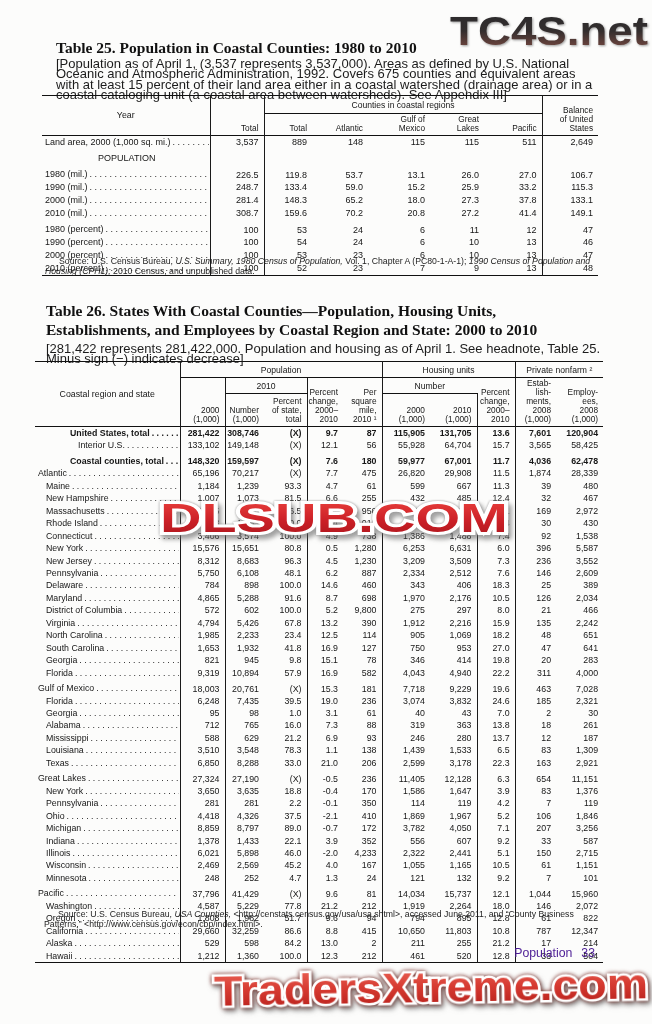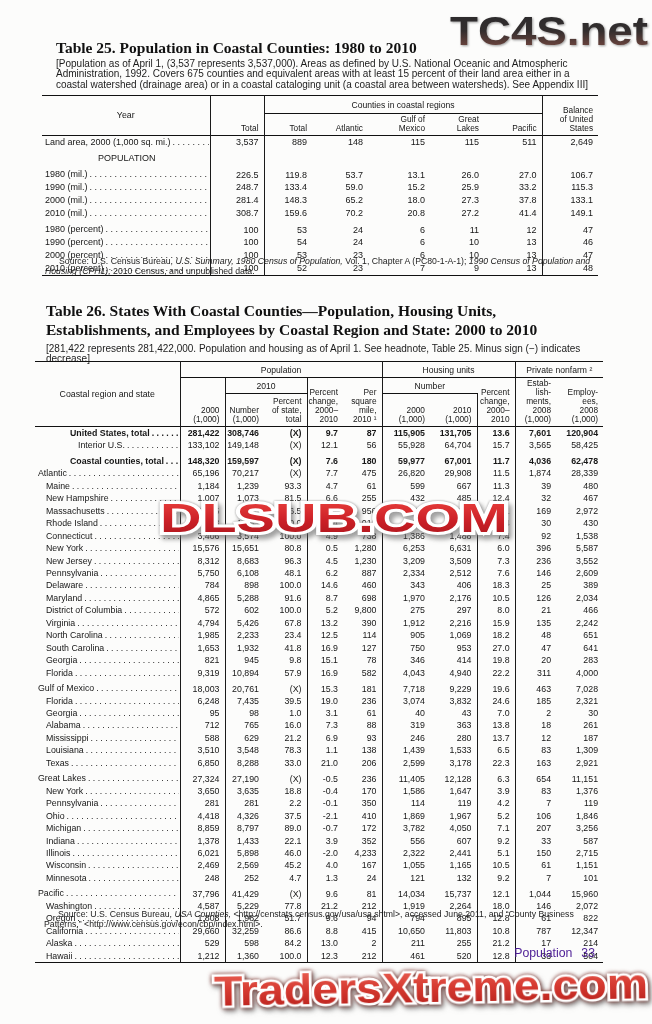--- a/index.html
+++ b/index.html
@@ -1,21 +1,21 @@
 <!DOCTYPE html>
 <html><head>
 <meta charset="utf-8">
 <style>
   html,body{margin:0;padding:0;background:#9a9a9a;}
   .page{position:relative;width:652px;height:1024px;background:#fcfcfb;overflow:hidden;
         font-family:"Liberation Sans",sans-serif;color:#161616;}
   .abs{position:absolute;}
   
   .ttl{font-family:"Liberation Serif",serif;font-weight:bold;font-size:15.5px;line-height:19px;white-space:pre-line;color:#111;}
-  .note{font-size:10px;line-height:10.3px;color:#1c1c1c;}
+  .note{font-size:13px;line-height:10.3px;color:#1c1c1c;}
   .src{font-size:8.7px;line-height:10.3px;color:#1c1c1c;text-indent:14px;}
   .src .it{font-style:italic;}
   .foot{font-size:8.7px;line-height:10.2px;color:#1c1c1c;text-indent:14px;}
   
   table{border-collapse:collapse;table-layout:fixed;border-top:1.4px solid #111;border-bottom:1.4px solid #111;}
   thead{border-bottom:1px solid #111;}
   th{font-weight:normal;}
   .vr{border-right:1px solid #1a1a1a;}
   th.hc{font-size:8.3px;line-height:9px;text-align:right;vertical-align:bottom;padding:1px 5px 2px 0;white-space:pre-line;}
   th.grp{font-size:8.6px;line-height:9px;text-align:center;vertical-align:middle;border-bottom:1px solid #111;padding:2px 2px 1px 2px;white-space:pre;}

